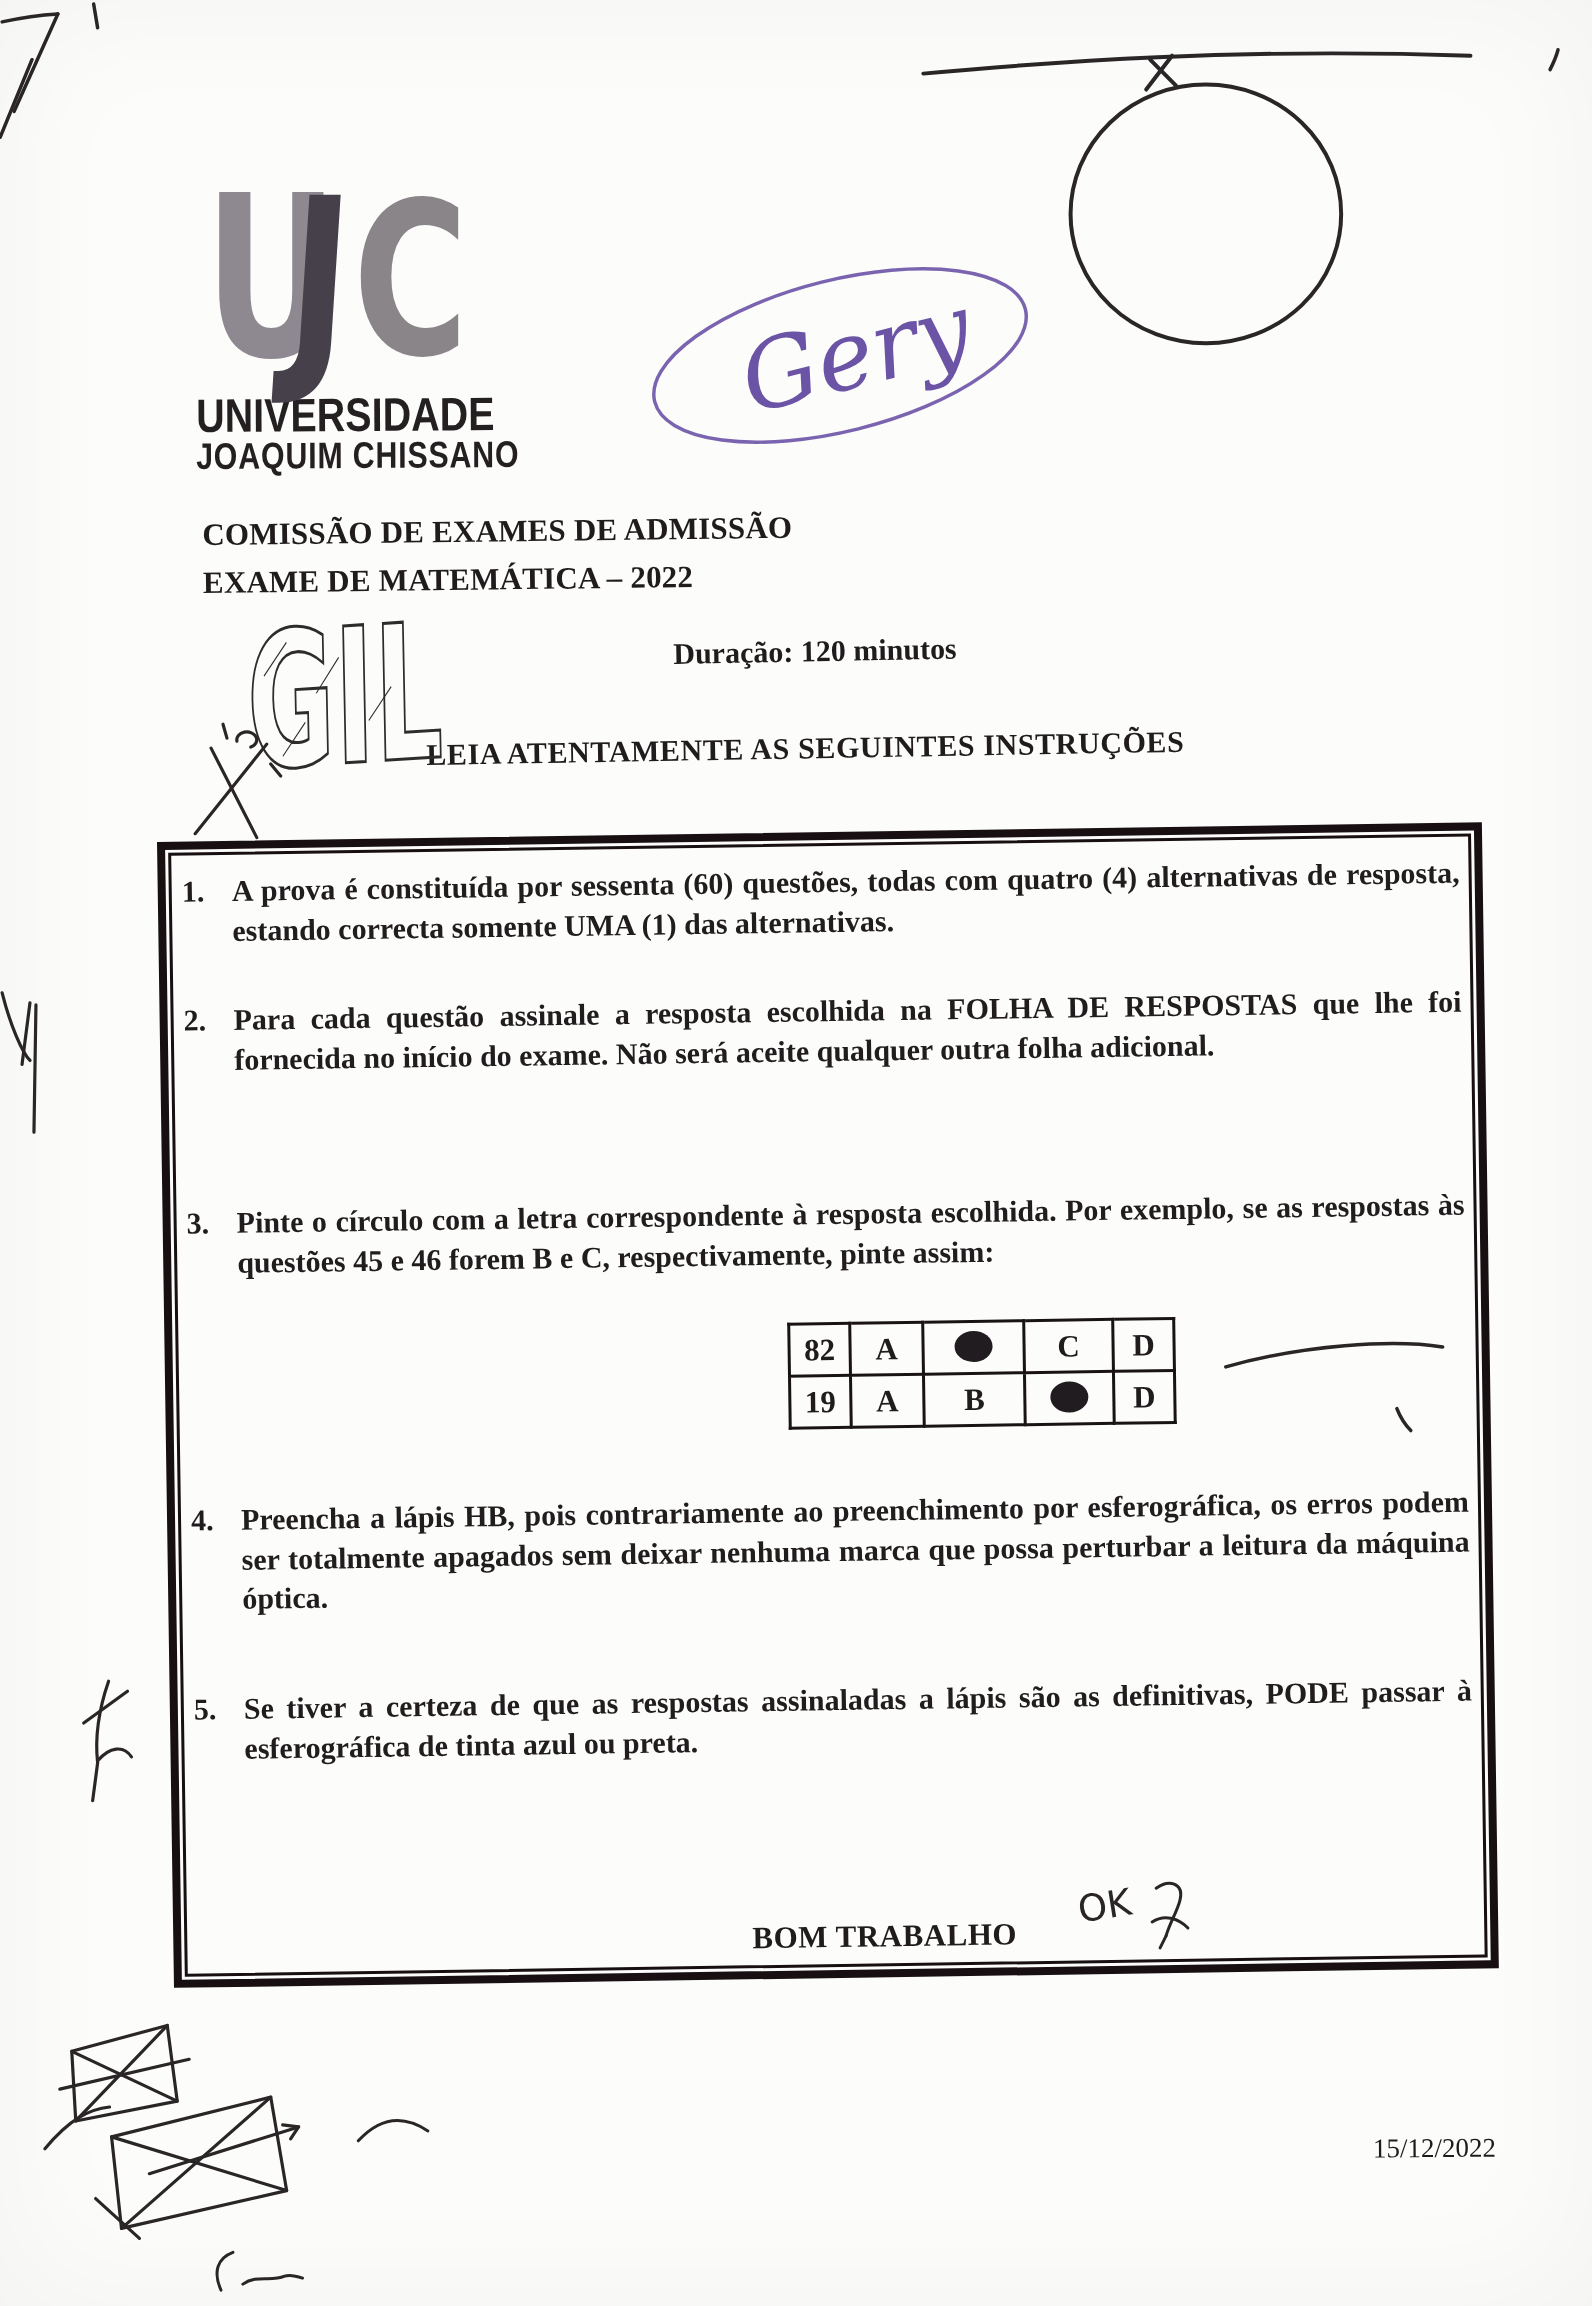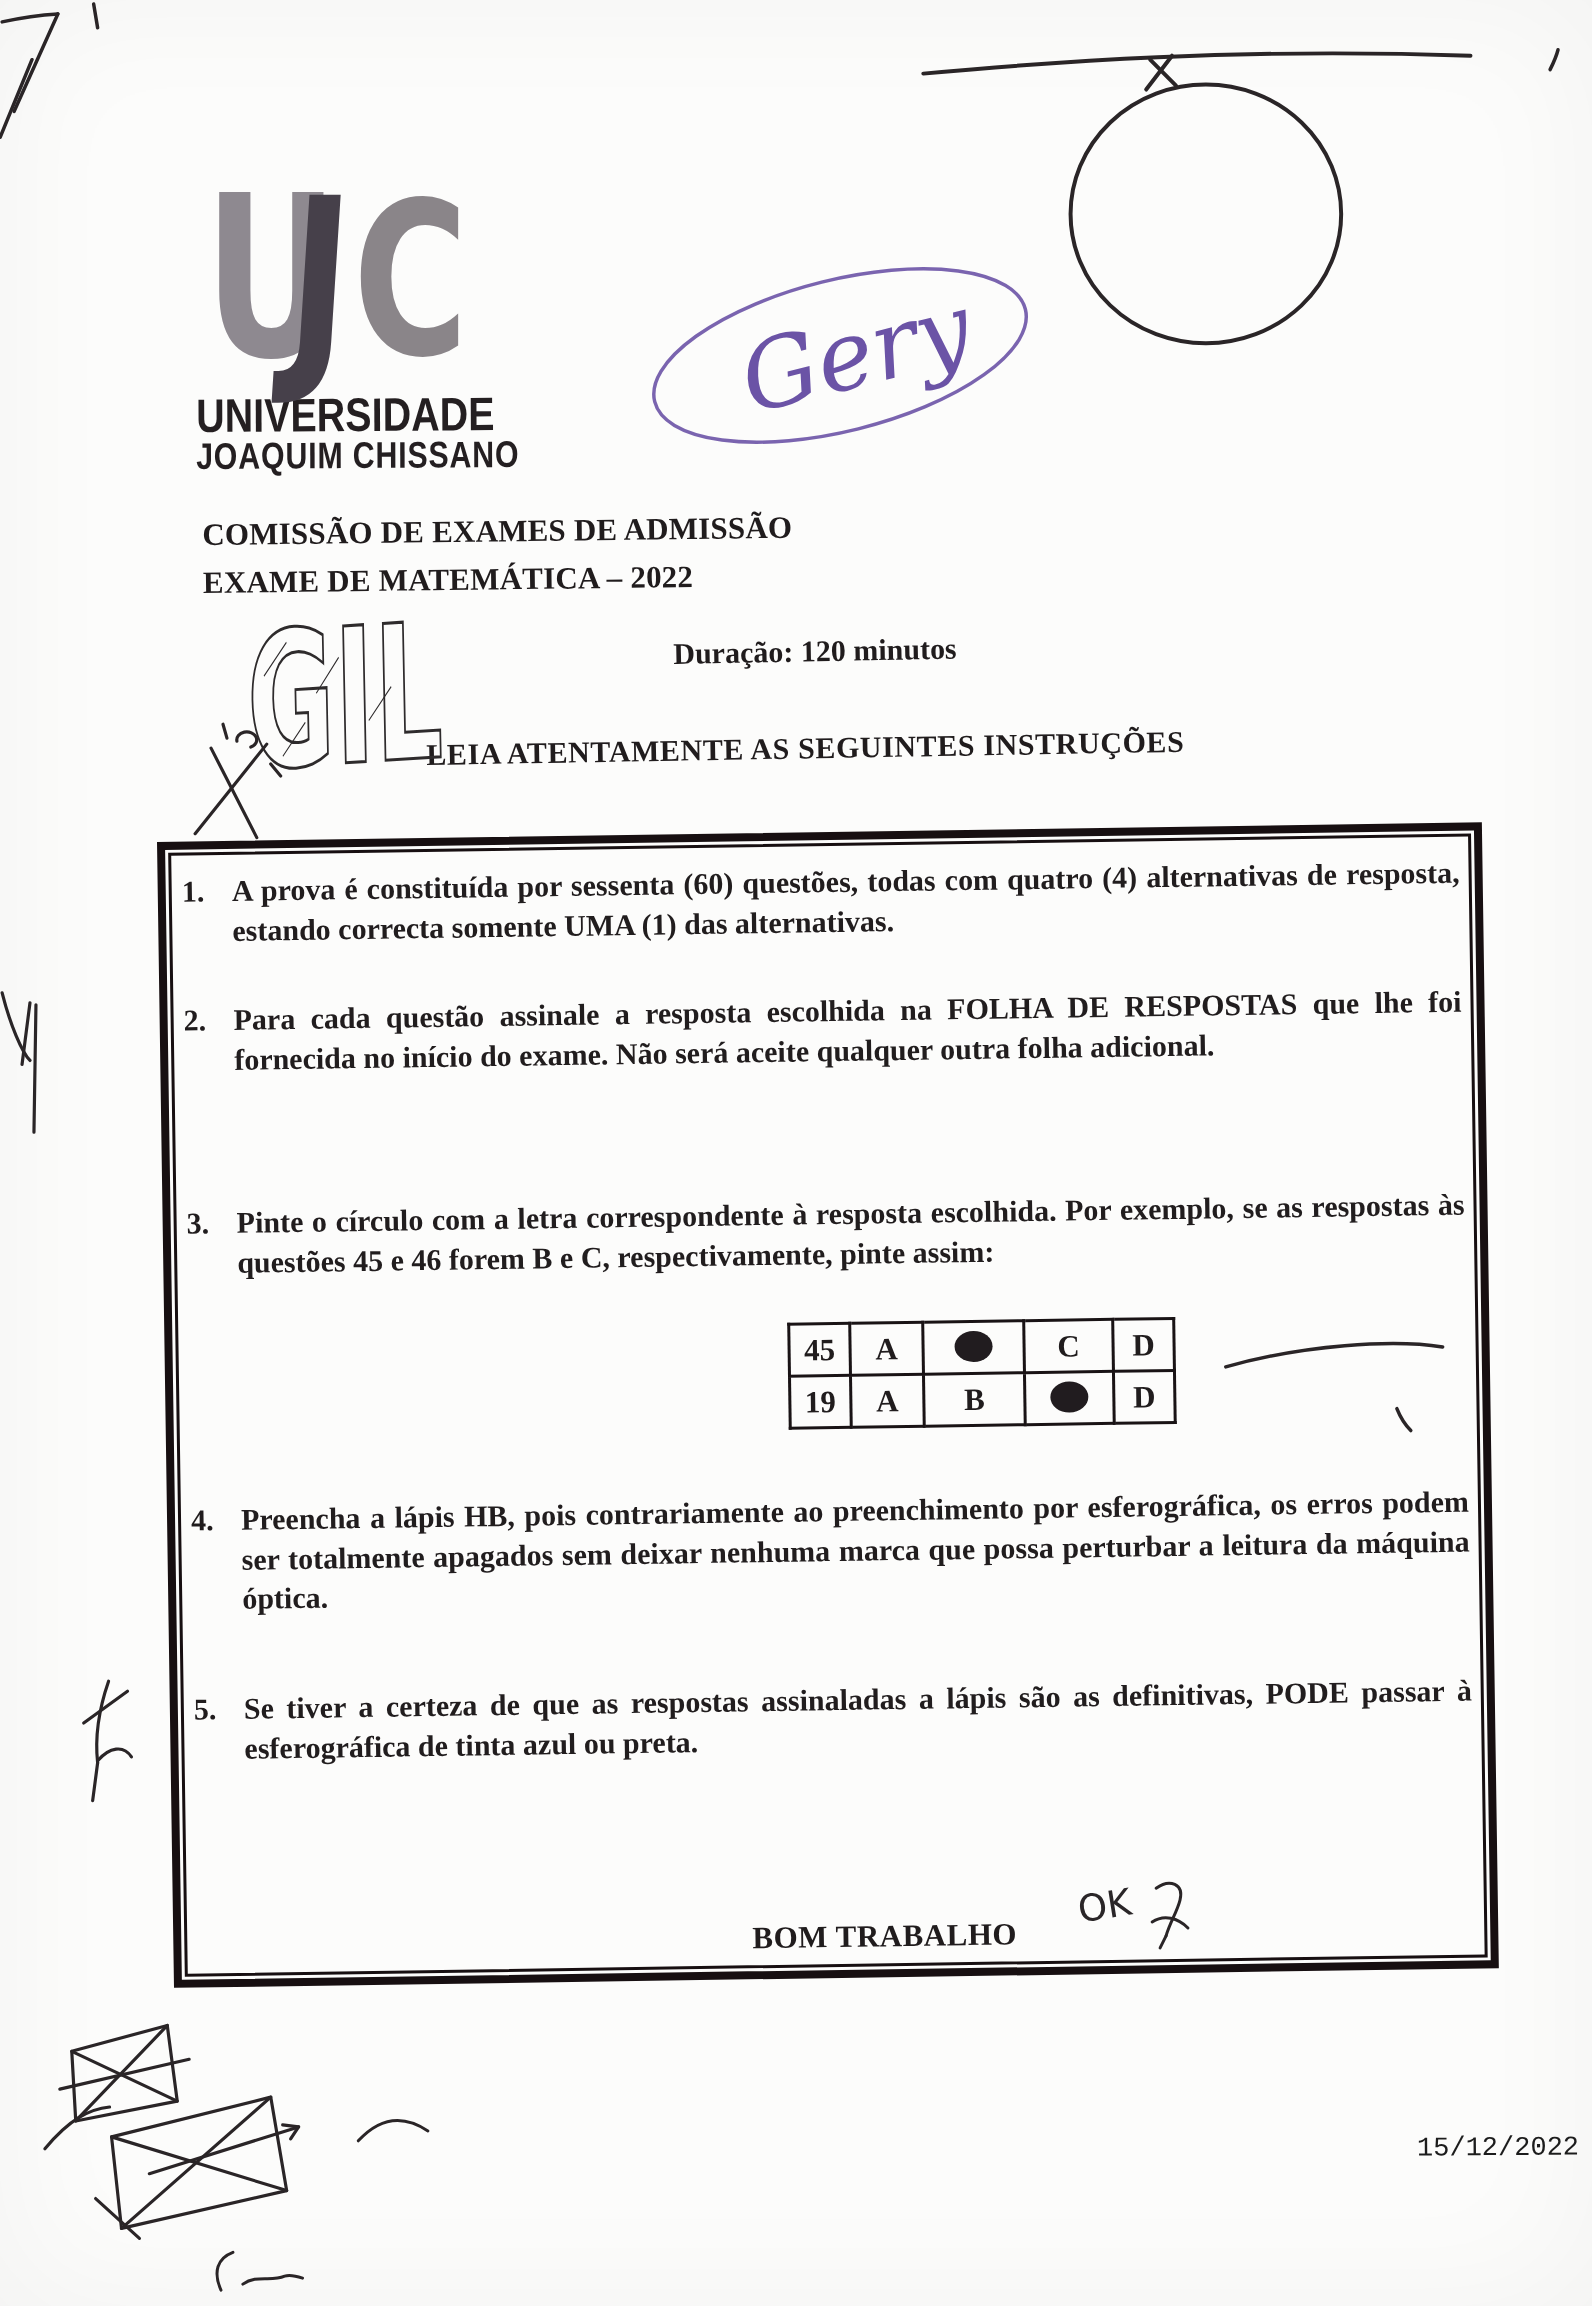--- a/index.html
+++ b/index.html
@@ -75,22 +75,22 @@
     position:absolute; left:565px; top:1073px; font-weight:bold; font-size:31px;
     letter-spacing:0.5px; white-space:nowrap;
   }
 
   
   .ok-mark{
     left:1075px; top:1889px; font-family:"DejaVu Sans",sans-serif; font-size:37px;
     color:#2a2628; transform:rotate(-9deg); transform-origin:left top;
   }
   .date{
-    left:1417px; top:2133px; font-size:27px; color:#1c1c1c;
-    transform:rotate(-0.4deg); white-space:nowrap;font-family:Liberation Mono, monospace;
+    left:1373px; top:2133px; font-size:27px; color:#1c1c1c;
+    transform:rotate(-0.4deg); white-space:nowrap;
   }
 
   svg.overlay{position:absolute; left:0; top:0; pointer-events:none;}
   .hand{stroke:#2a2527; fill:none; stroke-linecap:round; stroke-linejoin:round;}
 </style>
 </head>
 <body>
 
 <div class="page">
 
@@ -121,21 +121,21 @@
       </div>
 
       <div class="instr i3">
         <div class="no">3.</div>
         <div class="txt">Pinte o círculo com a letra correspondente à resposta escolhida. Por exemplo, se as respostas às questões 45 e 46 forem B e C, respectivamente, pinte assim:</div>
       </div>
 
       <table class="ans-table">
         <tbody>
           <tr>
-            <td class="c-num">45</td>
+            <td class="c-num">82</td>
             <td class="c-a">A</td>
             <td class="c-b"><span class="dot"></span></td>
             <td class="c-c">C</td>
             <td class="c-d">D</td>
           </tr>
           <tr>
             <td class="c-num">19</td>
             <td class="c-a">A</td>
             <td class="c-b">B</td>
             <td class="c-c"><span class="dot"></span></td>

